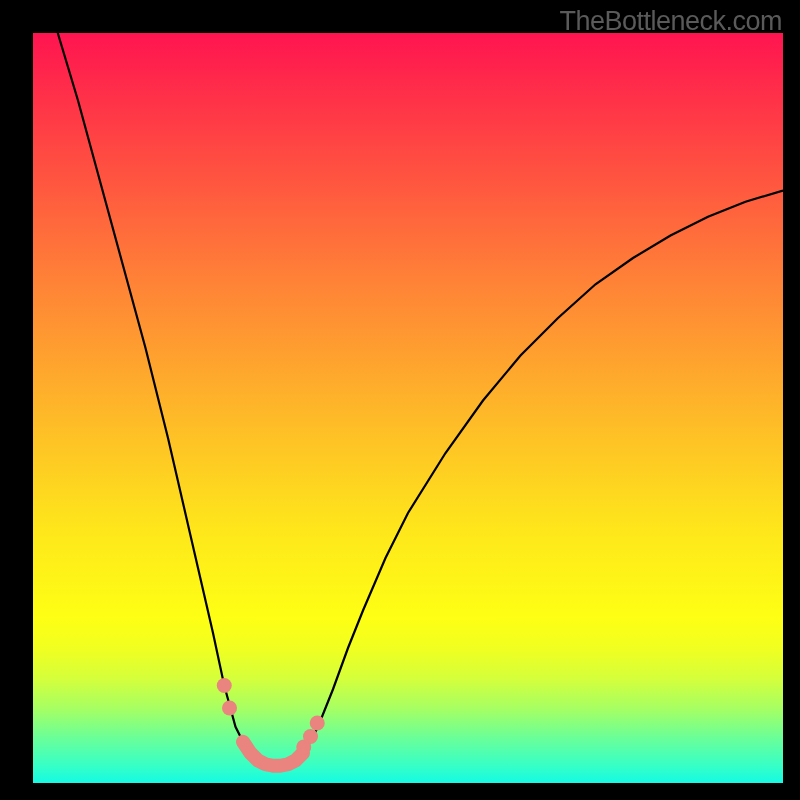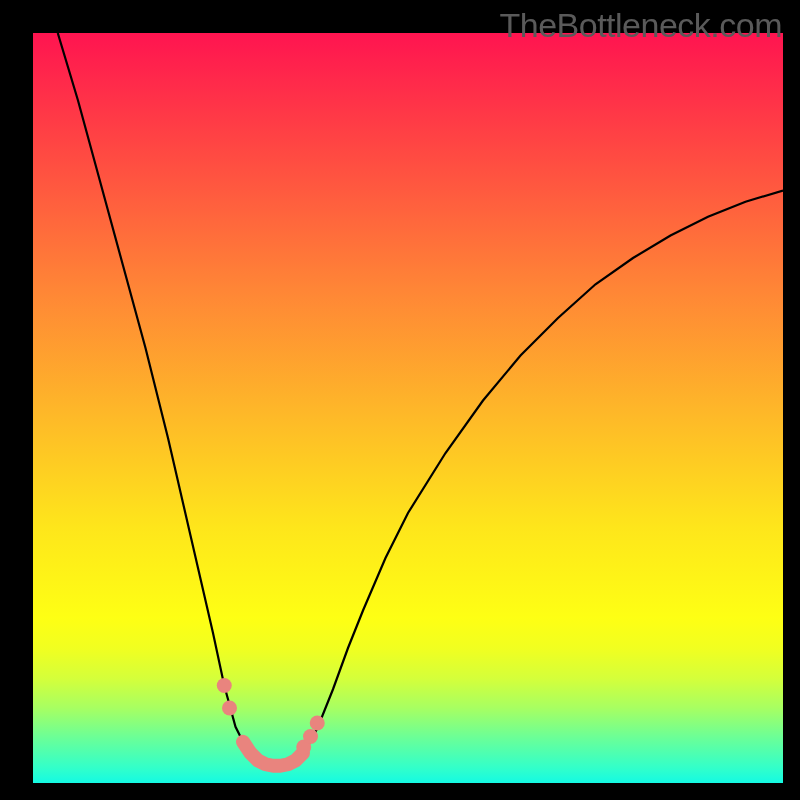--- a/index.html
+++ b/index.html
@@ -38,21 +38,21 @@
       #a7ff62 90%,
       #6aff98 94%,
       #32ffca 98%,
       #14fae3 100%
     );
   }
   .watermark {
     position: absolute;
     top: 6px;
     right: 18px;
-    font-size: 34px;
+    font-size: 27px;
     font-weight: 400;
     color: #5a5a5a;
     letter-spacing: -0.5px;
     z-index: 10;
   }
   svg.overlay {
     position: absolute;
     top: 33px;
     left: 33px;
     width: 750px;

